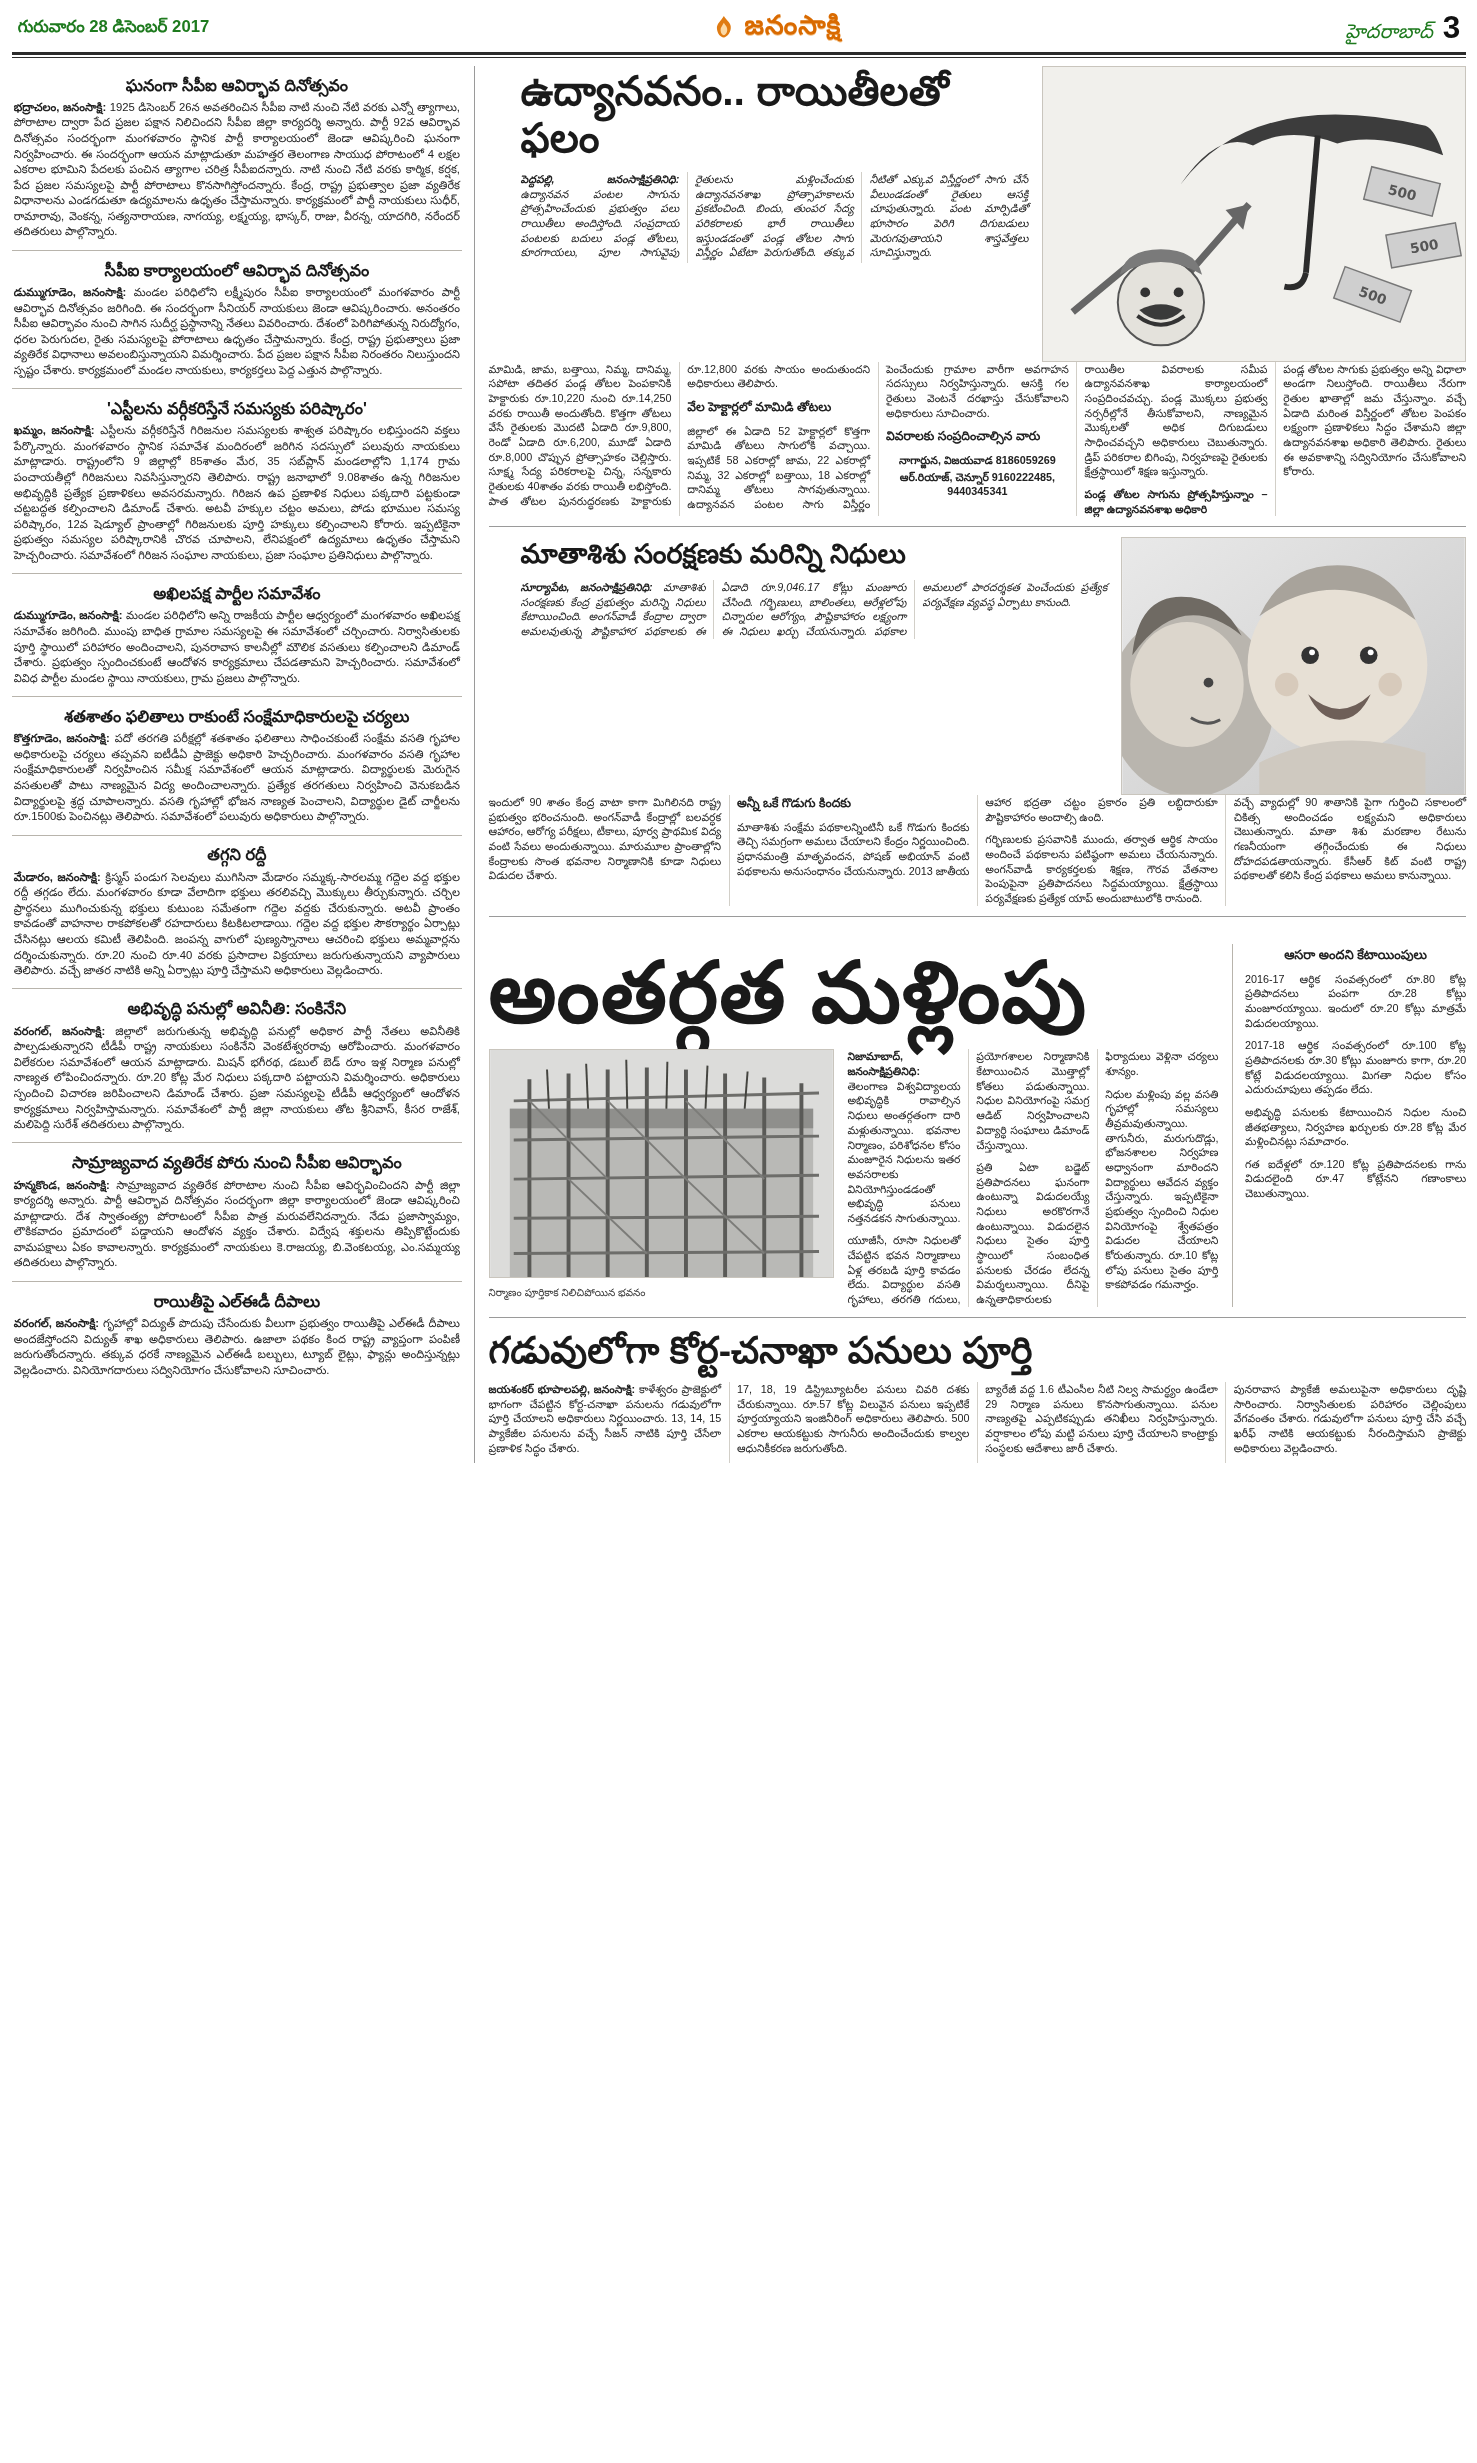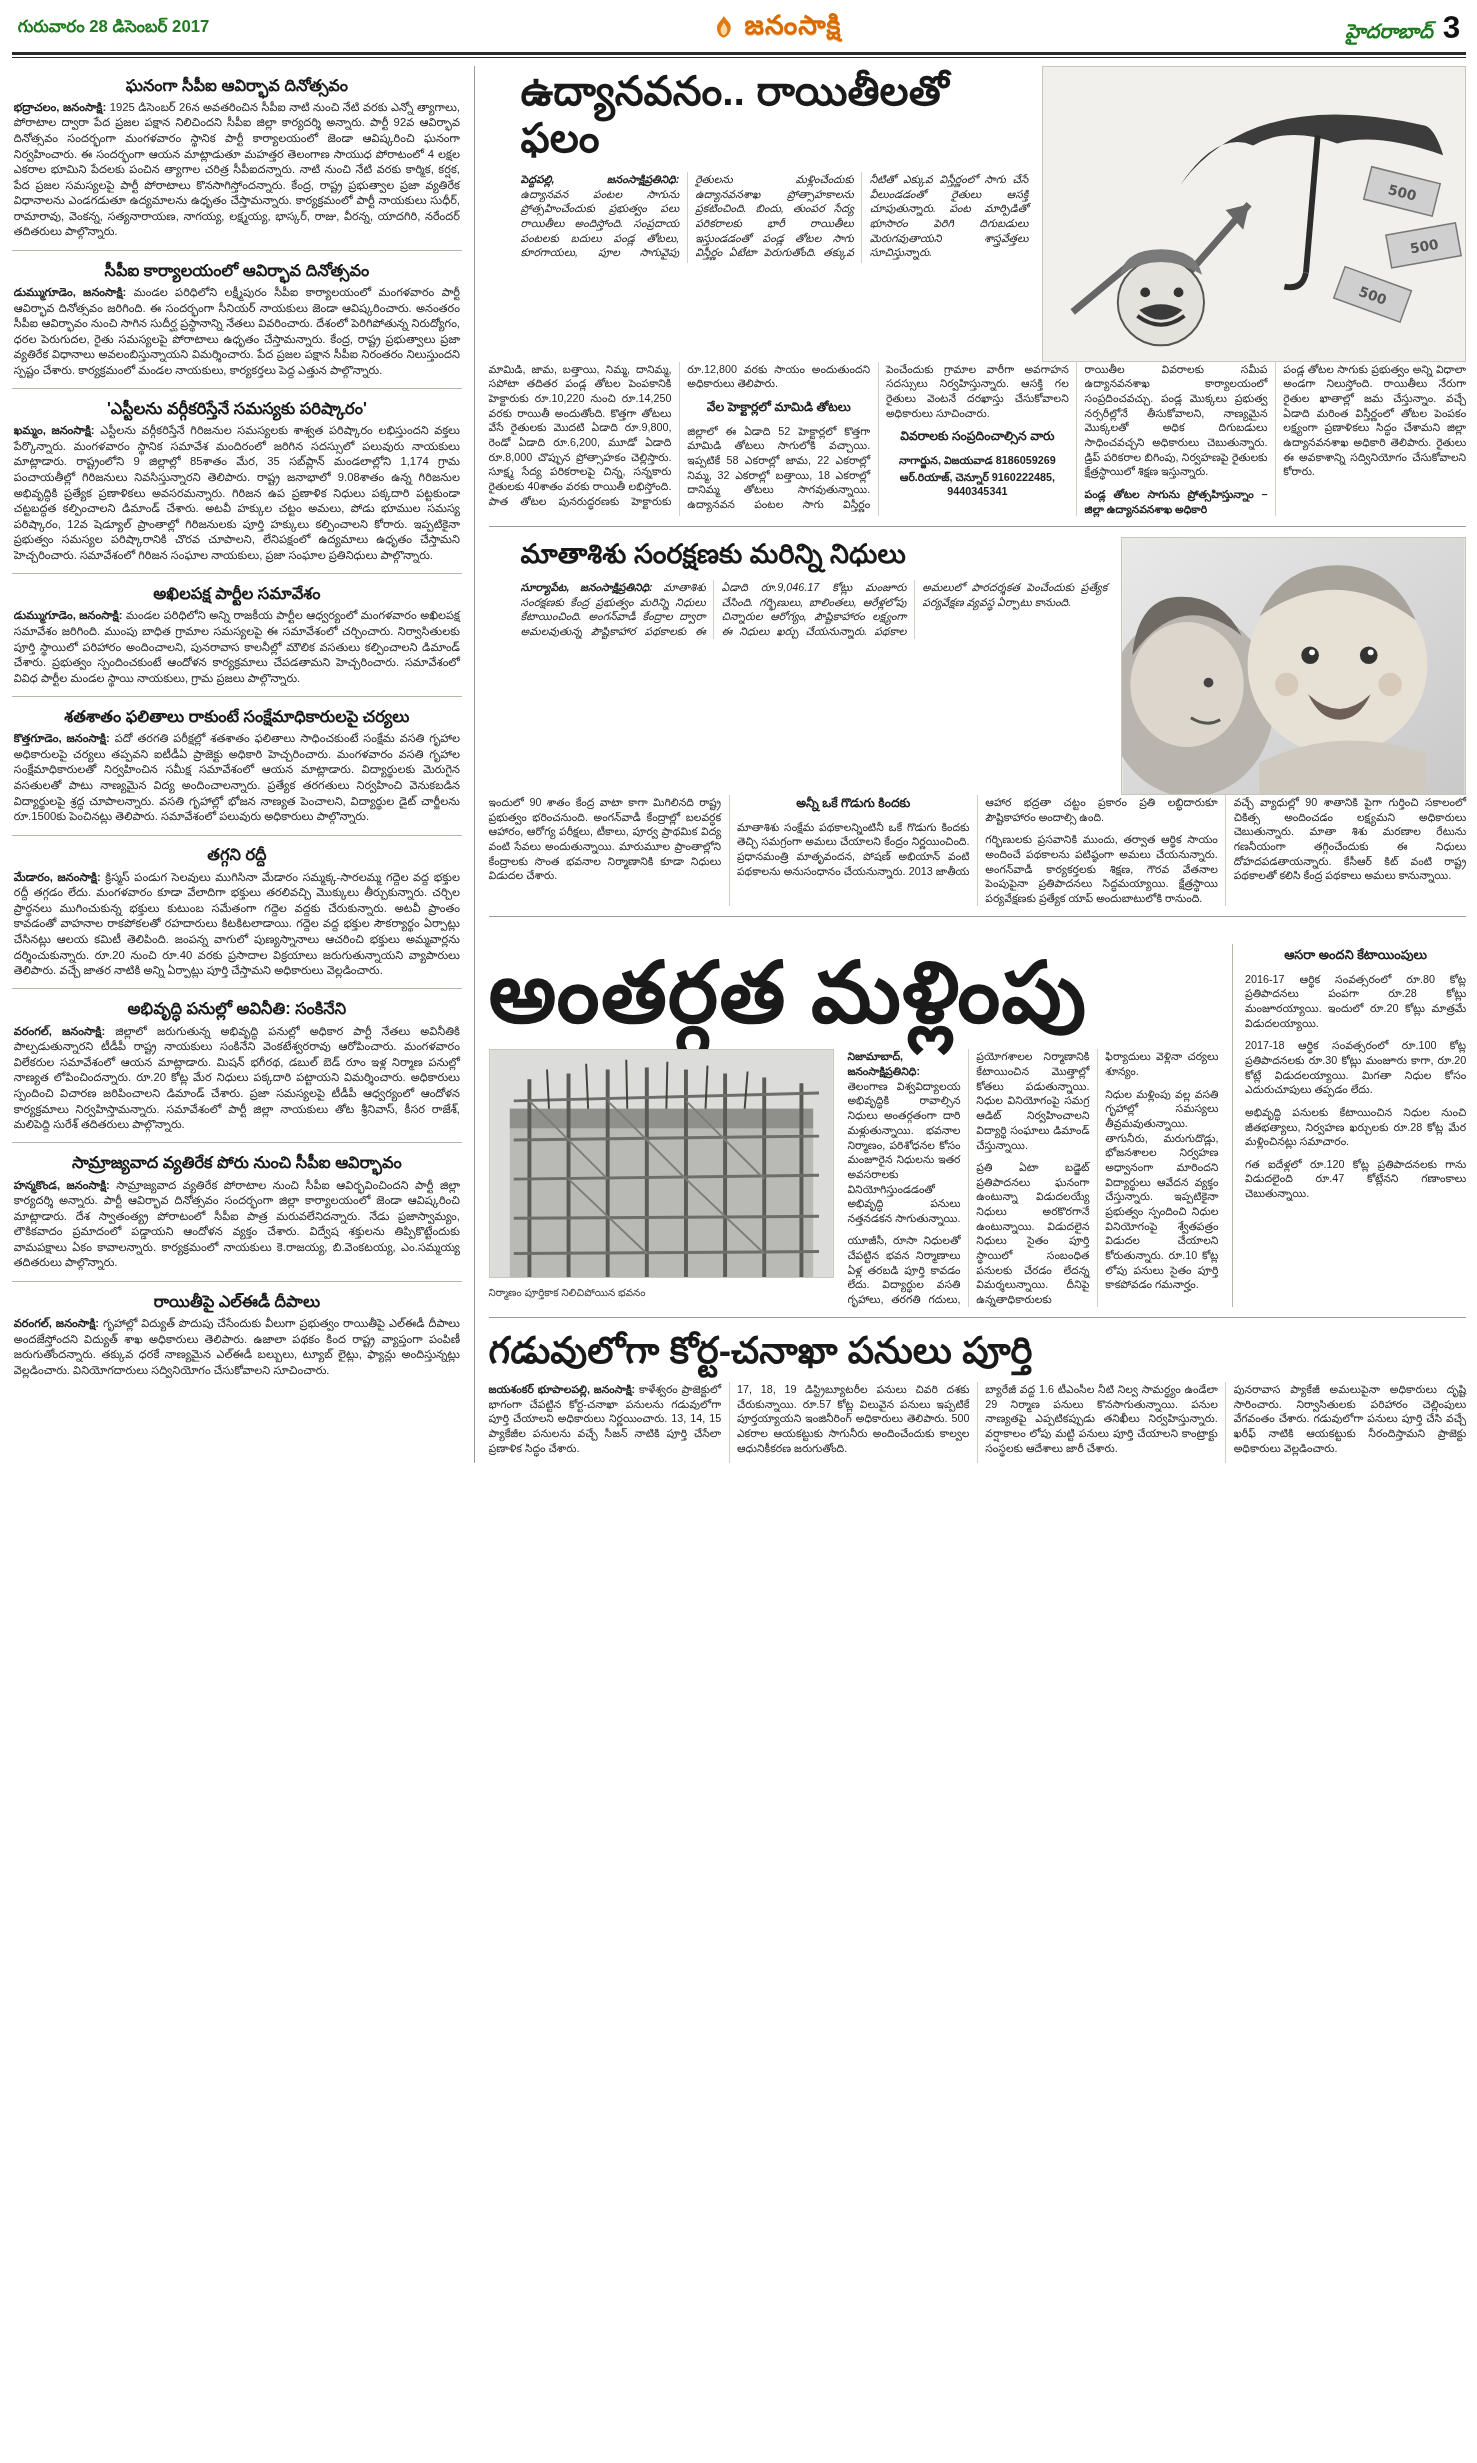--- a/index.html
+++ b/index.html
@@ -20,21 +20,21 @@
     display:flex; align-items:center; justify-content:space-between;
     height:45px; padding:0 5.9px;
   }
   .hdr .date { color:#1e7a1e; font-weight:bold; font-size:16.7px; }
   .masthead { display:flex; align-items:center; gap:10px; }
   .masthead .title {
     font-size:26.6px; font-weight:bold; color:#d96a00;
     letter-spacing:1px; text-shadow:0 1px 0 #f3c28a;
   }
   .edition { display:flex; align-items:baseline; gap:9.9px; }
-  .edition .city { color:#1e7a1e; font-weight:bold; font-style:italic; font-size:19.7px; }
+  .edition .city { color:#1e7a1e; font-weight:normal; font-style:italic; font-size:19.7px; }
   .edition .pageno { font-size:31.5px; font-weight:bold; color:#111; }
   .toprule { border-top:3px solid #2b2b2b; border-bottom:1px solid #2b2b2b; height:5.9px; margin:1px 0 7.9px; }
 
   
   .content { display:flex; gap:13.8px; }
   .left-col {
     width:463px; flex:none;
     padding-right:11.8px; border-right:1px solid #9a9a9a;
   }
   .right-col { flex:1; min-width:0; display:flex; flex-direction:column; }
@@ -55,21 +55,21 @@
   
   .sep { border:none; border-top:1px solid #9a9a9a; margin:9.9px 0; }
   .cols {
     column-gap:15.8px; column-rule:1px solid #d2cfc8;
     font-size:10.8px; line-height:1.36; text-align:justify; color:#222;
   }
   .cols3 { column-count:3; }
   .cols4 { column-count:4; }
   .cols5 { column-count:5; }
   .cols p { margin-bottom:7.9px; }
-  .subhead { font-weight:bold; text-align:center; font-size:12.3px; margin:3px 0 5.9px; }
+  .subhead { font-weight:bold; font-size:12.3px; margin:3px 0 5.9px; }
   .contact { font-weight:bold; text-align:center; margin-bottom:2px !important; }
   .quoteline { font-weight:bold; }
   figure.photo { flex:none; }
   figure.photo svg { display:block; background:#eee; border:1px solid #c9c5bd; }
   figcaption { font-size:10.3px; color:#333; padding-top:9px; }
 
   .art-top { display:flex; gap:13.8px; align-items:flex-start;margin-left:32px; }
   .head-wrap { flex:1; min-width:0; }
 
   .h-garden { font-size:41px; font-weight:bold; line-height:1.15; padding:2px 0 9.9px; }

